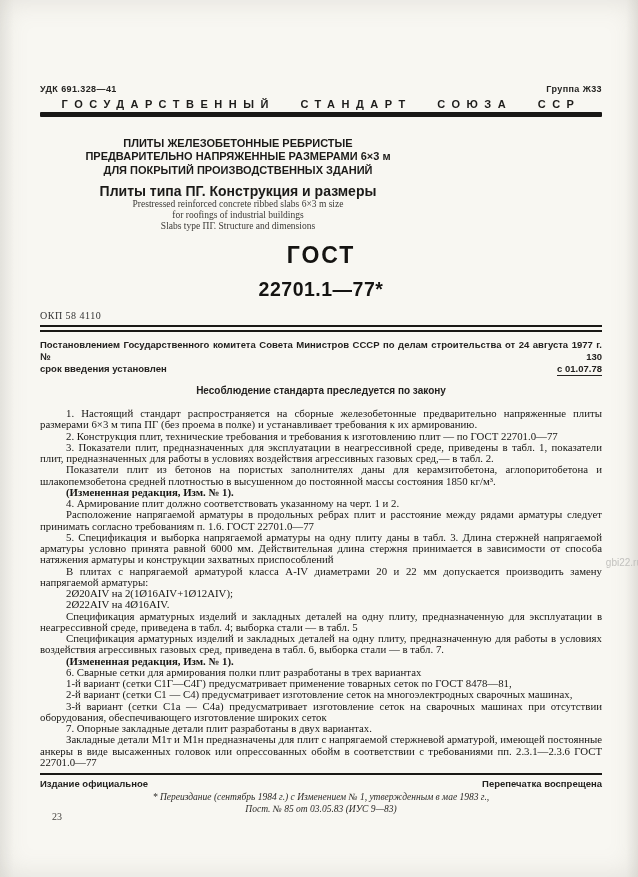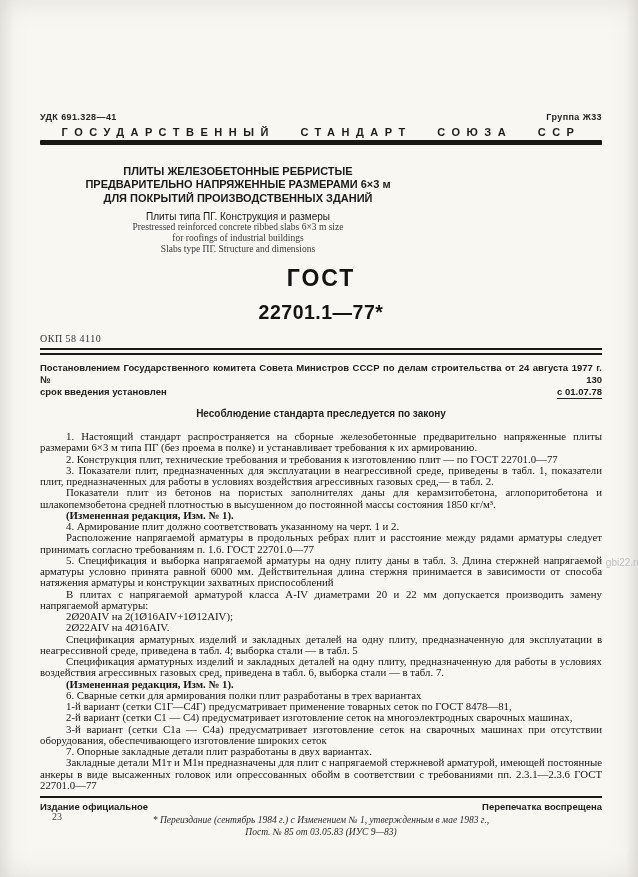--- a/index.html
+++ b/index.html
@@ -10,21 +10,21 @@
     background:linear-gradient(90deg,#edece7 0,#f8f7f2 14px,#f8f7f2 calc(100% - 12px),#ebe9e4 100%);
     box-shadow:inset 0 0 28px rgba(120,115,105,.18);
     color:#1c1b19;
     overflow:hidden;
     font-family:"Liberation Serif",serif;
   }
   .content{position:absolute;left:40px;width:562px;top:0;}
 
   
   .udk-row{
-    margin-top:112px;
+    margin-top:84px;
     display:flex;justify-content:space-between;
     font-family:"Liberation Sans",sans-serif;
     font-weight:bold;font-size:9px;letter-spacing:.4px;color:#242321;
   }
   .org-header{
     margin-top:4px;
     text-align:center;
     font-family:"Liberation Sans",sans-serif;
     font-weight:bold;font-size:11px;
     letter-spacing:6.5px;word-spacing:16px;
@@ -35,21 +35,21 @@
   
   .title-block{display:flex;margin-top:20px;flex-direction:column;}
   .title-left{width:396px;text-align:center;}
   .title-ru div{
     font-family:"Liberation Sans",sans-serif;
     font-weight:bold;font-size:11px;line-height:13.5px;color:#1b1a18;
   }
   .title-sub{
     margin-top:6px;
     font-family:"Liberation Sans",sans-serif;
-    font-weight:normal;font-size:10px;color:#1b1a18;
+    font-weight:bold;font-size:14px;color:#1b1a18;
   }
   .title-en{margin-top:0;color:#3a3835;}
   .title-en div{font-size:9.5px;line-height:11px;}
   .gost-block{flex:1;text-align:center;font-family:"Liberation Sans",sans-serif;font-weight:bold;color:#151412;}
   .gost-label{margin-top:10px;font-size:23px;letter-spacing:2px;}
   .gost-number{margin-top:9px;font-size:19.5px;letter-spacing:.5px;}
 
   .okp{margin-top:9px;font-size:10px;letter-spacing:.5px;color:#333;}
   .double-rule{margin-top:4px;height:3px;border-top:2.5px solid #1a1916;border-bottom:2.5px solid #1a1916;}
 

